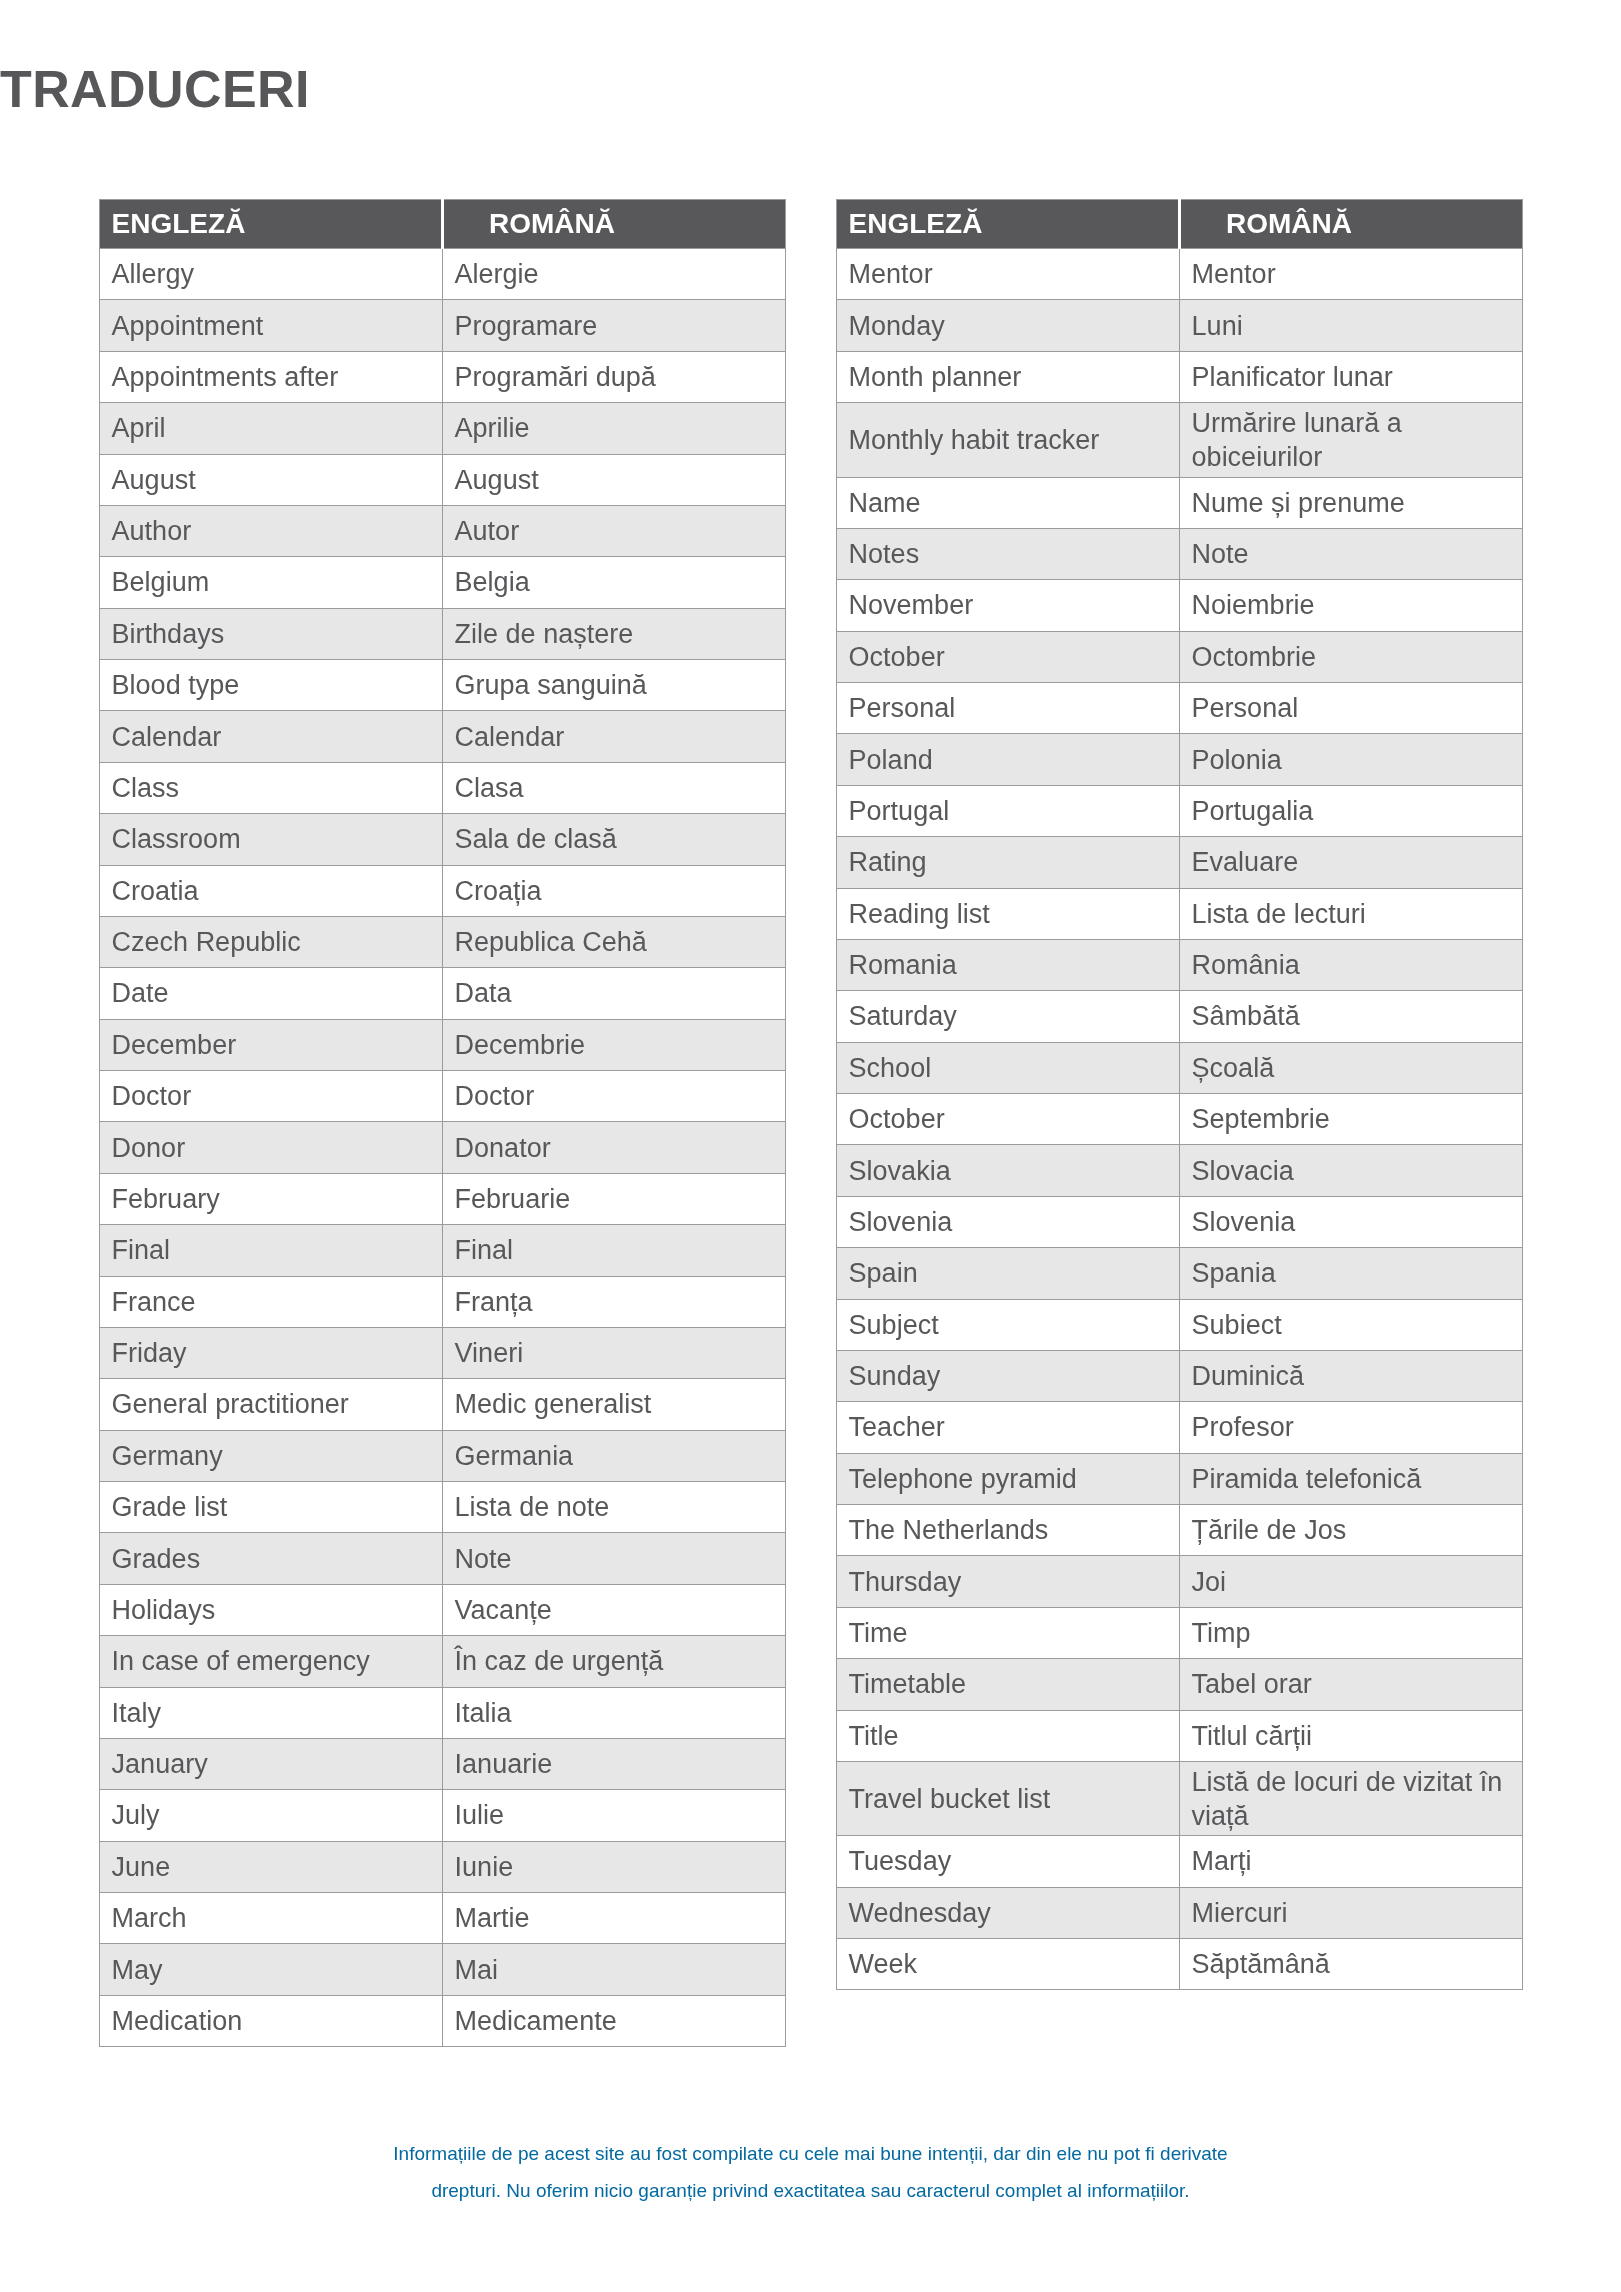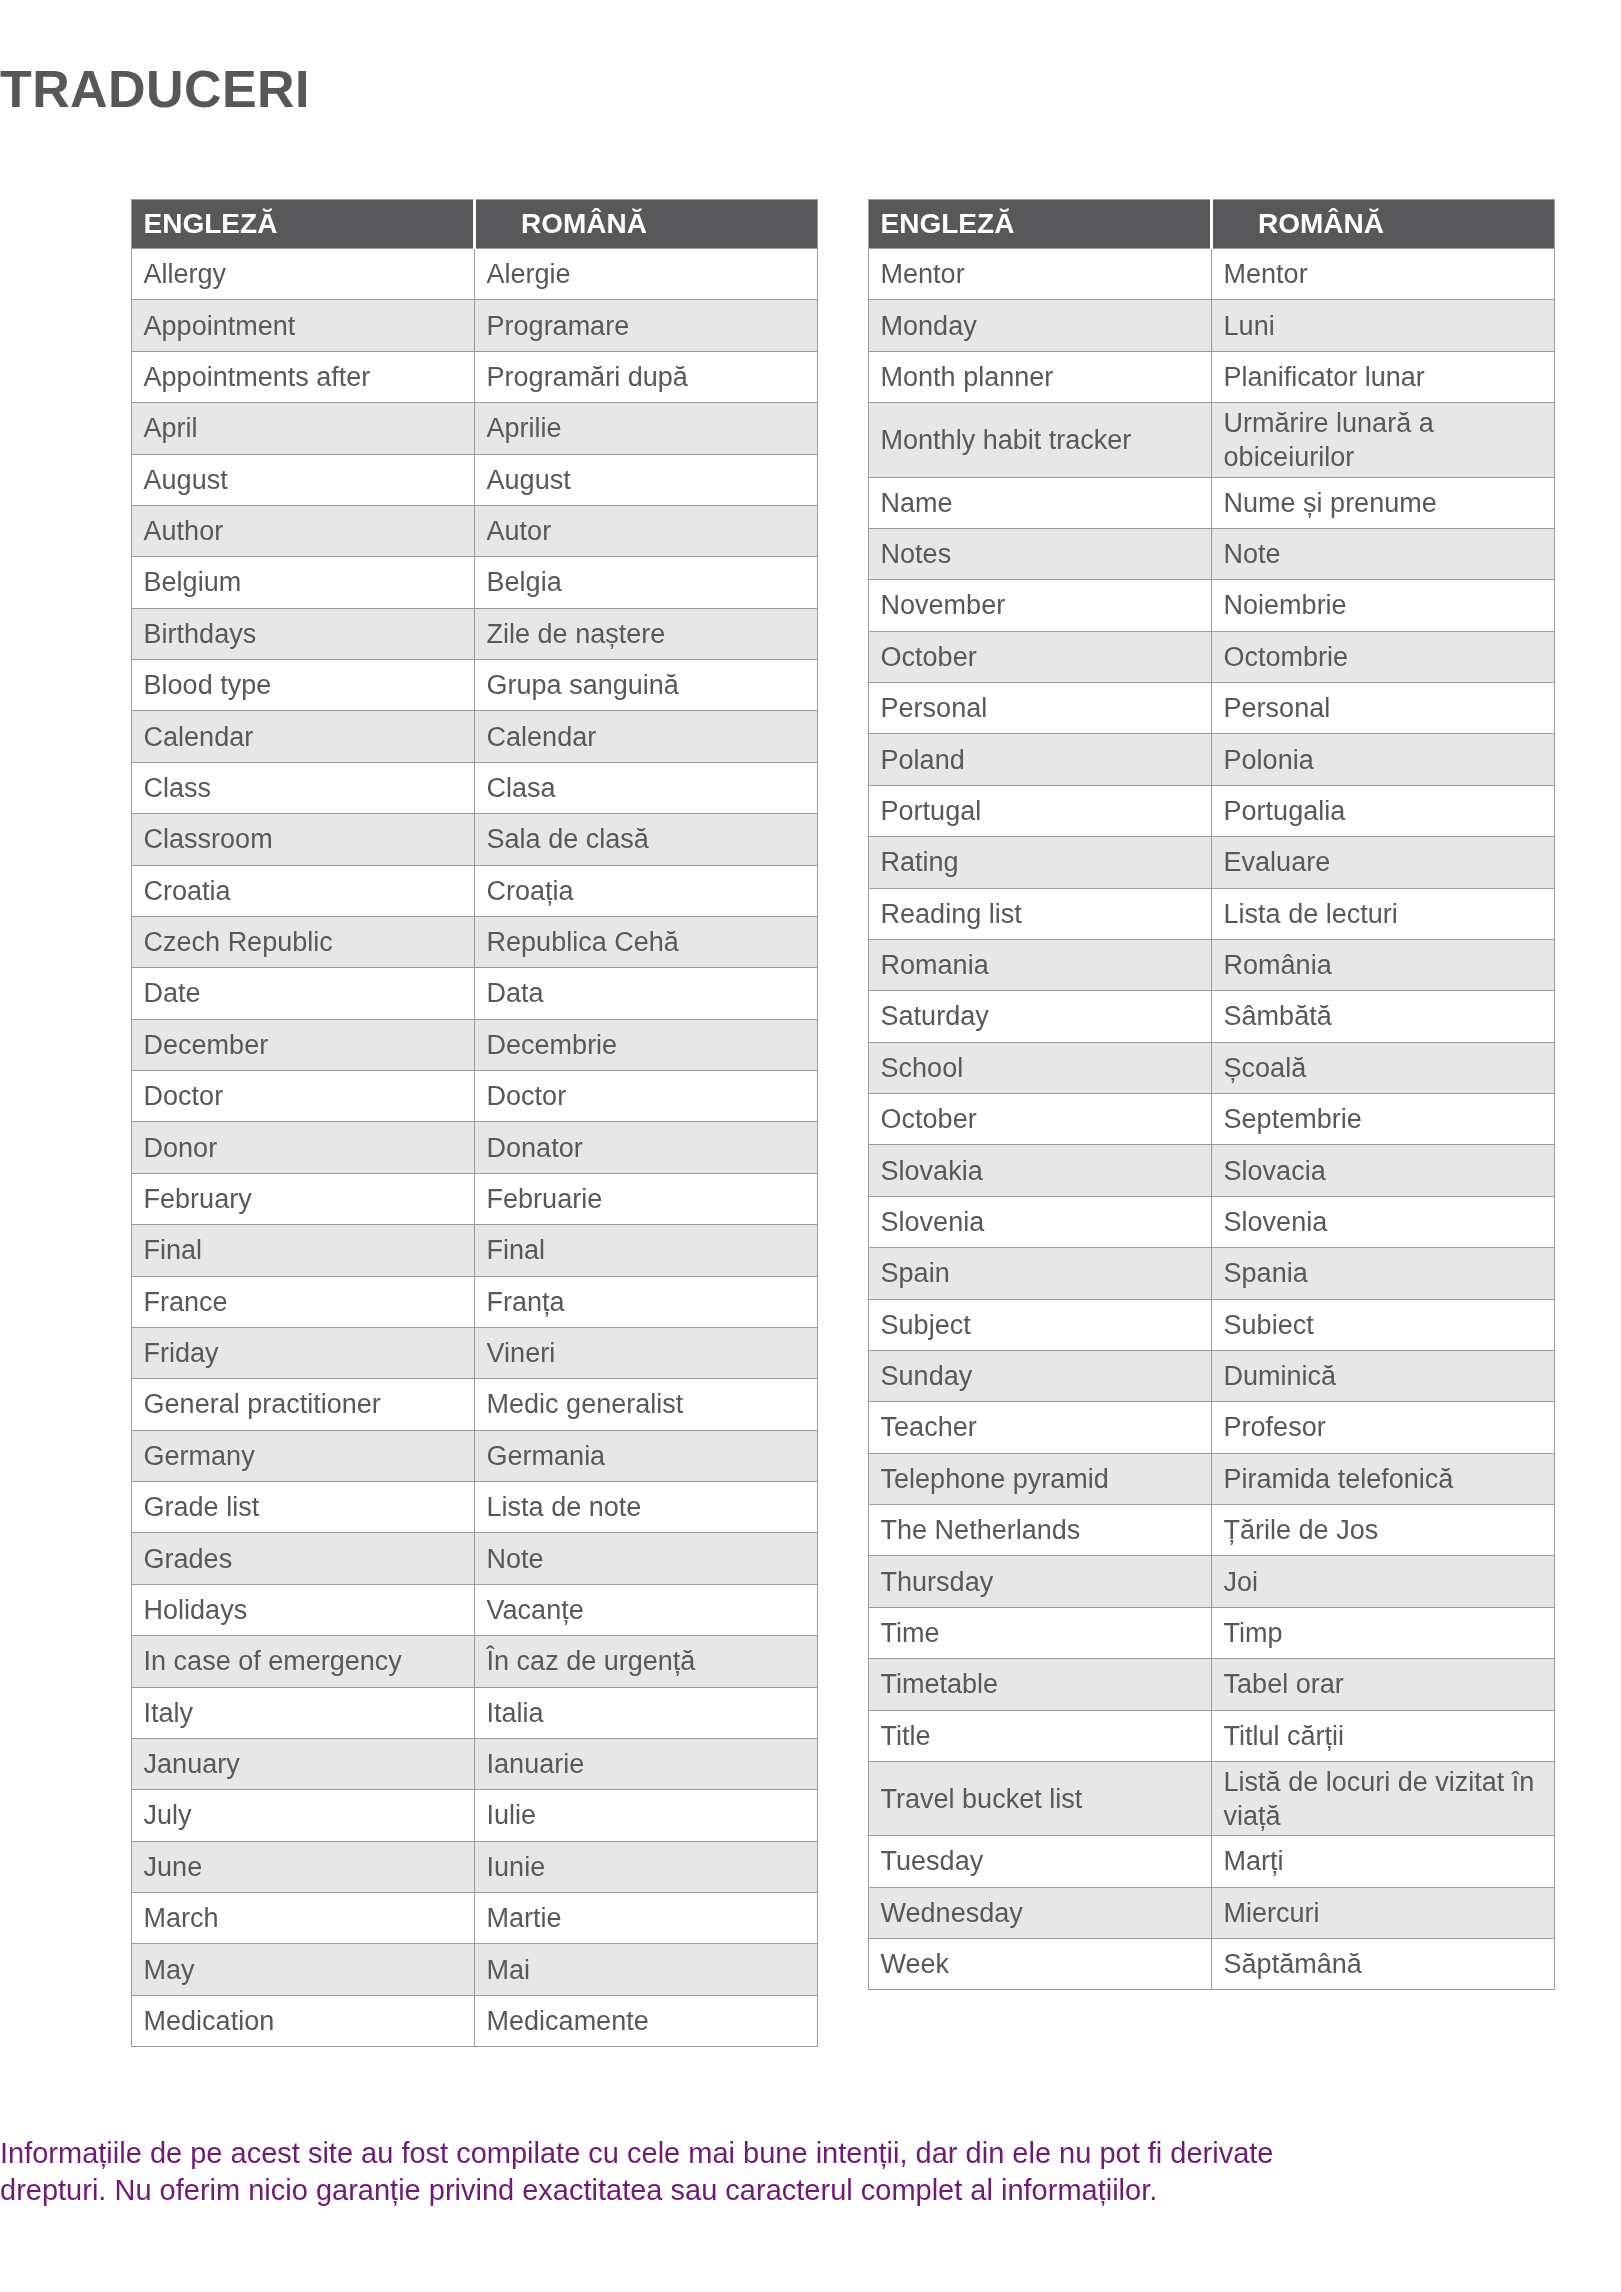--- a/index.html
+++ b/index.html
@@ -26,21 +26,20 @@
     letter-spacing: 0.4px;
     color: #57575a;
   }
   .tables-wrap {
     position: absolute;
     top: 199px;
     left: 99px;
     display: flex;
     gap: 50px;
     align-items: flex-start;
-    margin-left: 32px;
   }
   table.trans-table {
     border-collapse: collapse;
     width: 687px;
     table-layout: fixed;
   }
   table.trans-table col { width: 50%; }
   table.trans-table th {
     background: #58585a;
     color: #ffffff;
@@ -68,23 +67,24 @@
   }
   table.trans-table { border: 1.3px solid #9b9b9b; }
   table.trans-table tbody tr:nth-child(even) td {
     background: #e7e7e8;
   }
   .disclaimer {
     position: absolute;
     top: 2135px;
     left: 0;
     width: 100%;
-    font-size: 29px;
+    text-align: center;
+    font-size: 19px;
     line-height: 37px;
-    color: #701a75;
+    color: #0369a1;
   }
 </style>
 </head>
 <body>
 
 <div class="page-title">TRADUCERI</div>
 
 <div class="tables-wrap">
 
   <table class="trans-table">

